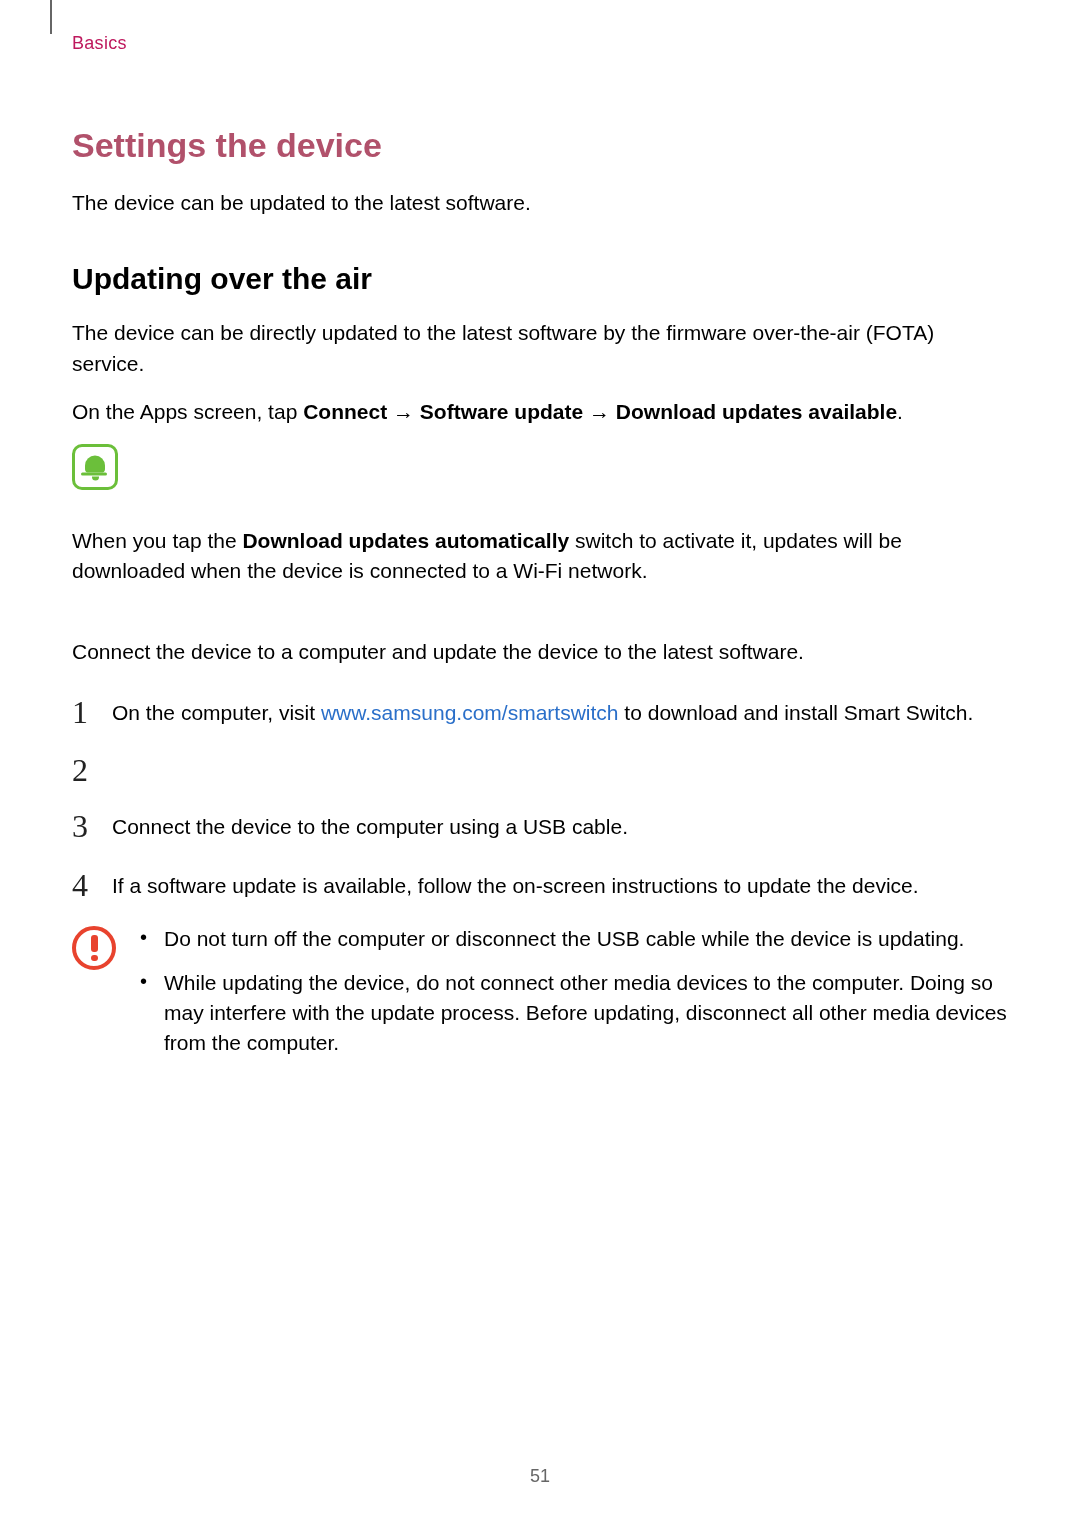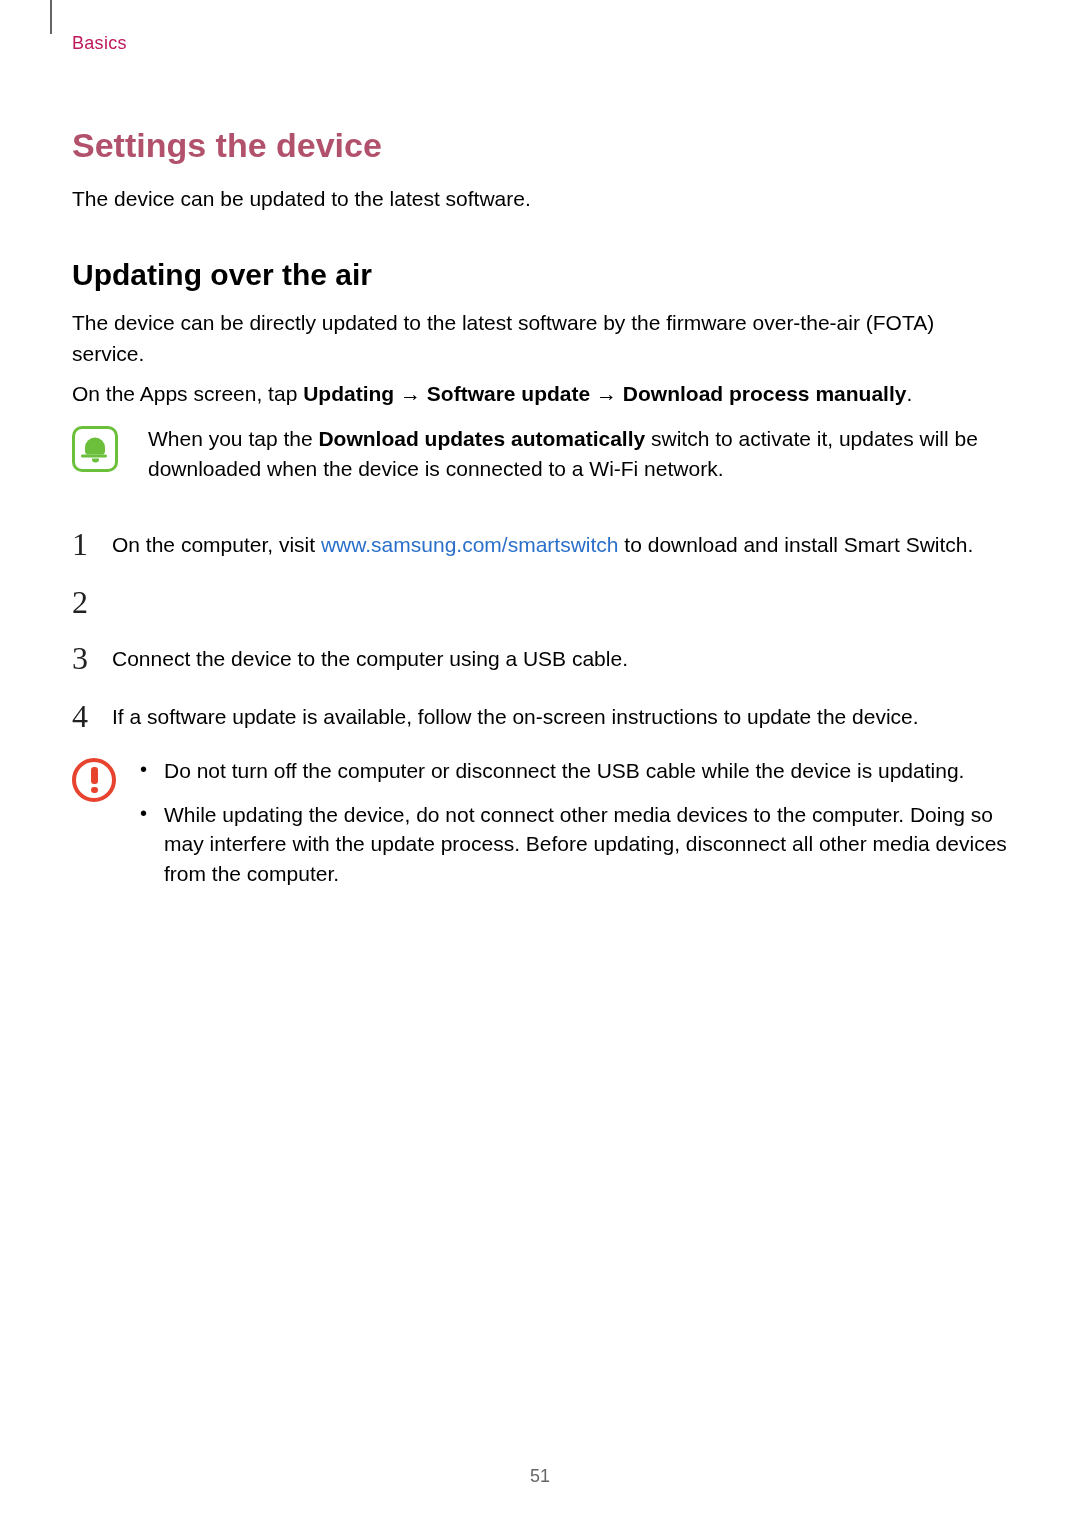--- a/index.html
+++ b/index.html
@@ -37,29 +37,30 @@
     }
     .intro {
       margin-bottom: 38px;
     }
     h2 {
       font-size: 30px;
       font-weight: 700;
       color: #000;
       margin-bottom: 12px;
     }
-    p { margin-bottom: 10px; }
+    p { margin-bottom: 10px; margin-top: 18px; }
     .path-line { margin-bottom: 14px; }
     .path-line .b { font-weight: 700; }
     .arrow { font-weight: 400; }
     .note-block {
       display: flex;
       align-items: flex-start;
-      gap: 28px;
-      margin-bottom: 40px;
+      gap: 36px;
+      margin-bottom: 50px;
+      flex-direction: column;
     }
     .note-icon-wrap {
       flex: 0 0 48px;
       padding-top: 2px;
     }
     .note-icon {
       width: 46px;
       height: 46px;
       border: 3px solid #6bbf3a;
       border-radius: 10px;
@@ -183,39 +184,40 @@
 <div class="header-mark"></div>
 
 <div class="breadcrumb">Basics</div>
 
 <h1>Settings the device</h1>
 <p class="intro">The device can be updated to the latest software.</p>
 
 <h2>Updating over the air</h2>
 <p>The device can be directly updated to the latest software by the firmware over-the-air (FOTA) service.</p>
 <p class="path-line">
-  <span>On the Apps screen, tap </span><span class="b">Updating</span><span class="arrow"> → </span><span class="b">Software update</span><span class="arrow"> → </span><span class="b">Download process manually</span><span>.</span>
+  <span>On the Apps screen, tap </span><span class="b">Connect</span><span class="arrow"> → </span><span class="b">Software update</span><span class="arrow"> → </span><span class="b">Download updates available</span><span>.</span>
 </p>
 
 <div class="note-block">
   <div class="note-icon-wrap">
     <div class="note-icon">
       <div class="bell">
         <div class="bell-body"></div>
         <div class="bell-base"></div>
         <div class="bell-clap"></div>
       </div>
     </div>
   </div>
   <div class="note-text">
     <span>When you tap the </span><span class="b">Download updates automatically</span><span> switch to activate it, updates will be downloaded when the device is connected to a Wi-Fi network.</span>
   </div>
 </div>
 
 <div class="section2">
+  <p class="sub-intro">Connect the device to a computer and update the device to the latest software.</p>
 
   <div class="step">
     <div class="step-num">1</div>
     <div class="step-body">
       <span>On the computer, visit </span><a class="link">www.samsung.com/smartswitch</a><span> to download and install Smart Switch.</span>
     </div>
   </div>
 
   <div class="step">
     <div class="step-num">2</div>

